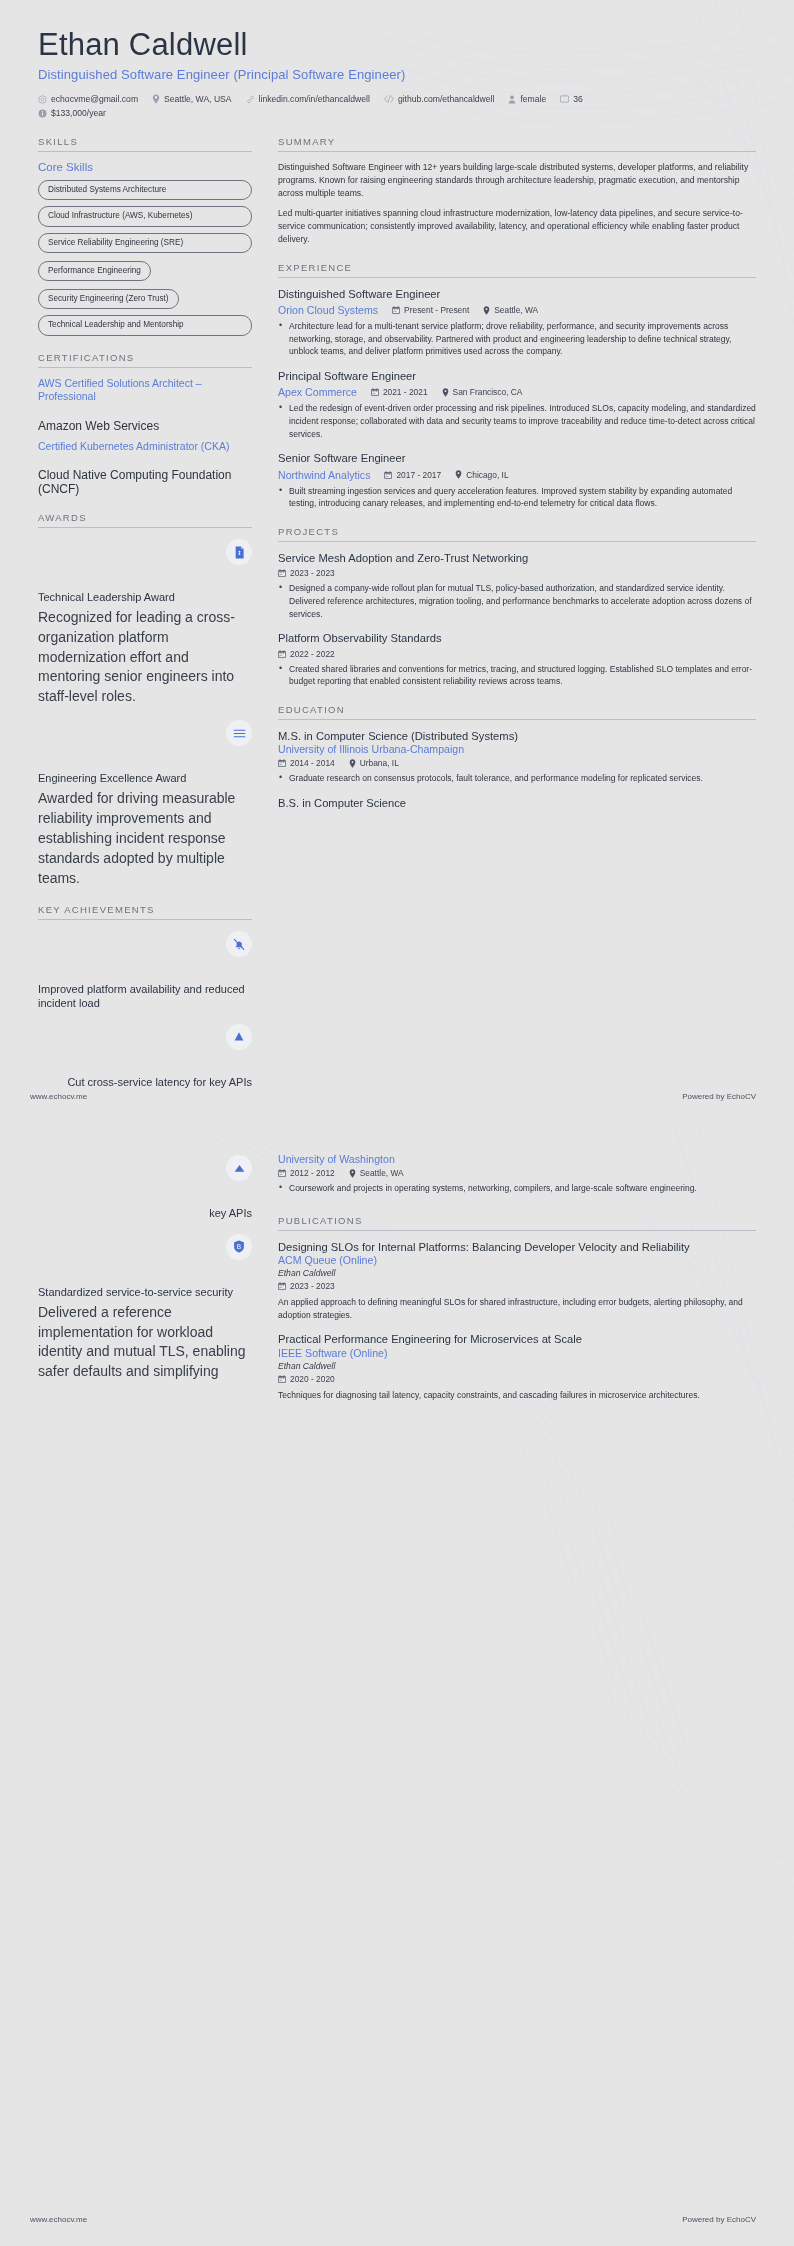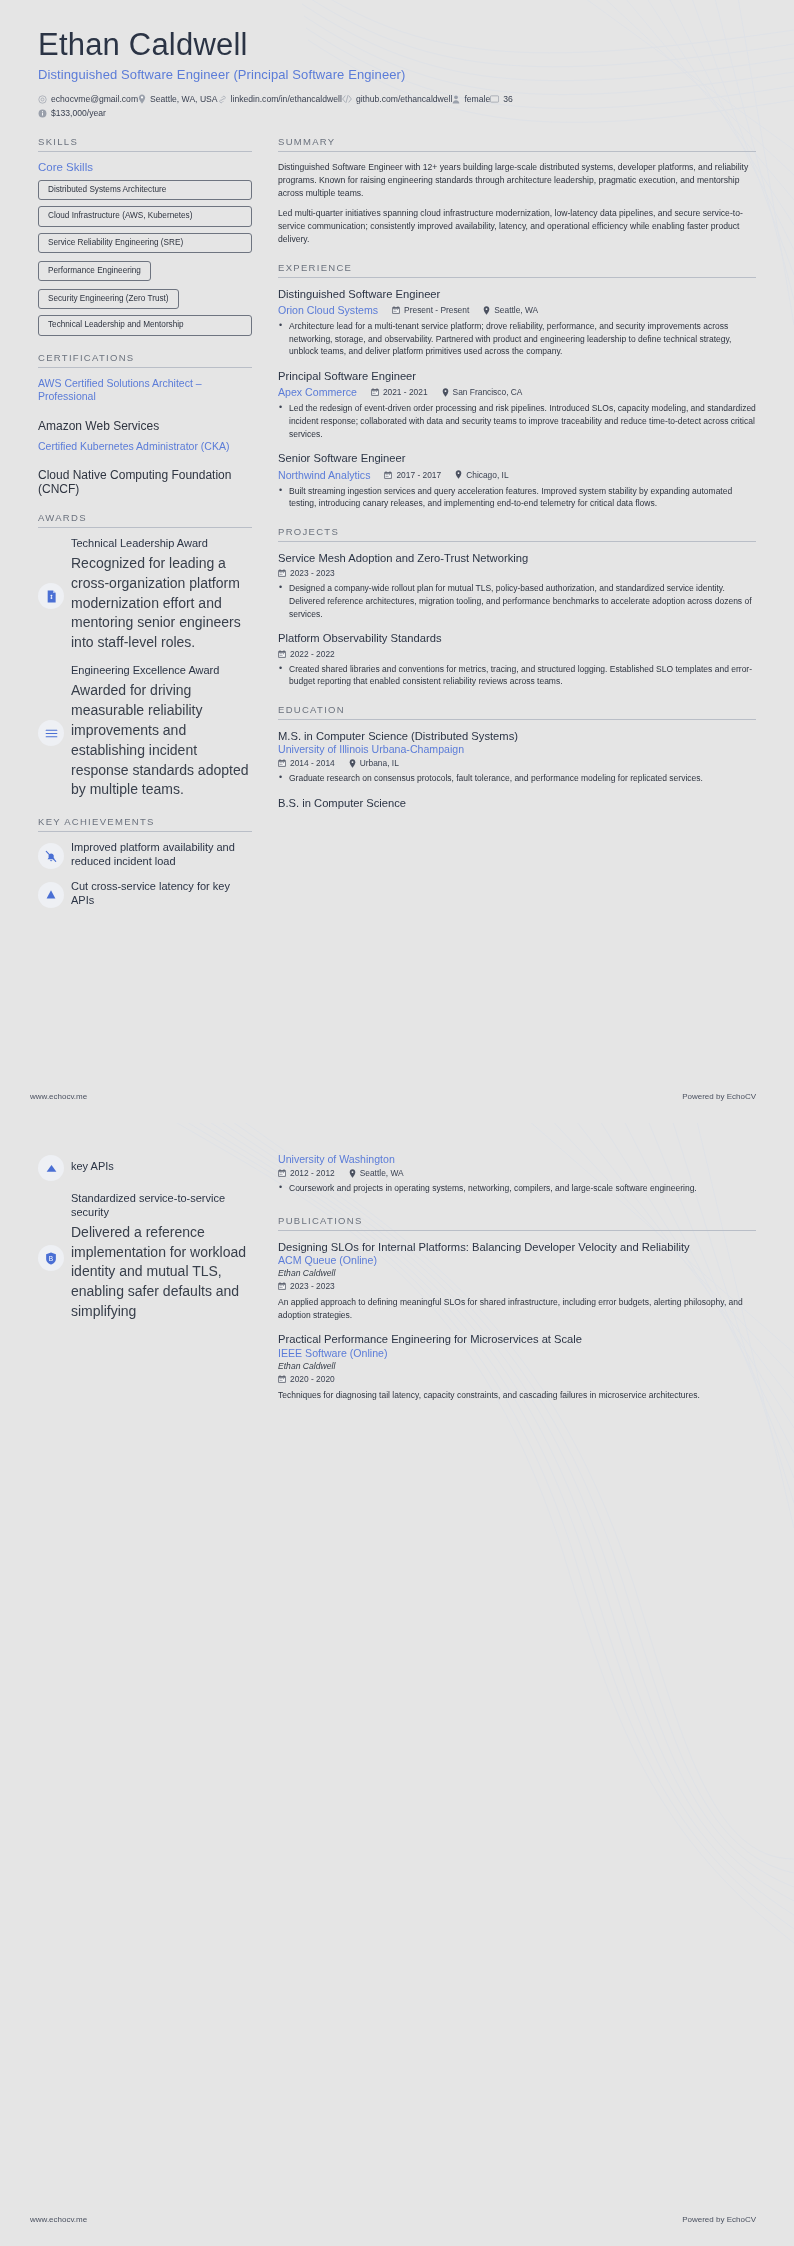--- a/index.html
+++ b/index.html
@@ -36,21 +36,21 @@
   .headline {
     font-size: 13px;
     color: #5b7cd8;
     margin-top: 4px;
     letter-spacing: 0.1px;
   }
   .contact-row {
     display: flex;
     flex-wrap: wrap;
     align-items: center;
-    gap: 4px 0;
+    gap: 4px 14px;
     margin-top: 12px;
     font-size: 8.6px;
     color: #3b4252;
   }
   .contact-item { display: flex; align-items: center; gap: 4px; white-space: nowrap; }
   .contact-item .ico { color: #9aa0ab; display: inline-flex; align-items: center; }
 
   
   .cols { display: flex; gap: 26px; margin-top: 18px; align-items: flex-start; }
   .col-left { width: 214px; flex: 0 0 214px; }
@@ -63,36 +63,36 @@
     font-weight: 400;
     text-transform: uppercase;
   }
   .sec-rule { height: 1px; background: #b9bec7; margin-top: 4px; margin-bottom: 9px; }
   .section { margin-bottom: 16px; }
 
   
   .skill-group-title { font-size: 11.5px; color: #5b7cd8; margin-bottom: 7px; }
   .chip {
     border: 1px solid #6e7480;
-    border-radius: 3px;
+    border-radius: 10px;
     padding: 4px 9px;
     font-size: 8.2px;
     color: #2e3440;
     margin-bottom: 6px;
     display: block;
     line-height: 1.25;
   }
 
   
   .cert { margin-bottom: 7px; }
   .cert-name { font-size: 10.5px; color: #5b7cd8; line-height: 1.28; }
   .cert-issuer { font-size: 12px; color: #2e3440; margin-top: 15px; }
 
   
-  .item-row { display: flex; gap: 7px; margin-bottom: 11px; align-items: center; }
+  .item-row { display: flex; gap: 26px; margin-bottom: 11px; align-items: flex-end; flex-direction: column; }
   .badge {
     flex: 0 0 auto;
     width: 26px; height: 26px;
     border-radius: 50%;
     background: #eef0f4;
     display: flex; align-items: center; justify-content: center;
     color: #4a6fd4;
     margin-top: 2px;
   }
   .item-body { flex: 1 1 auto; }

